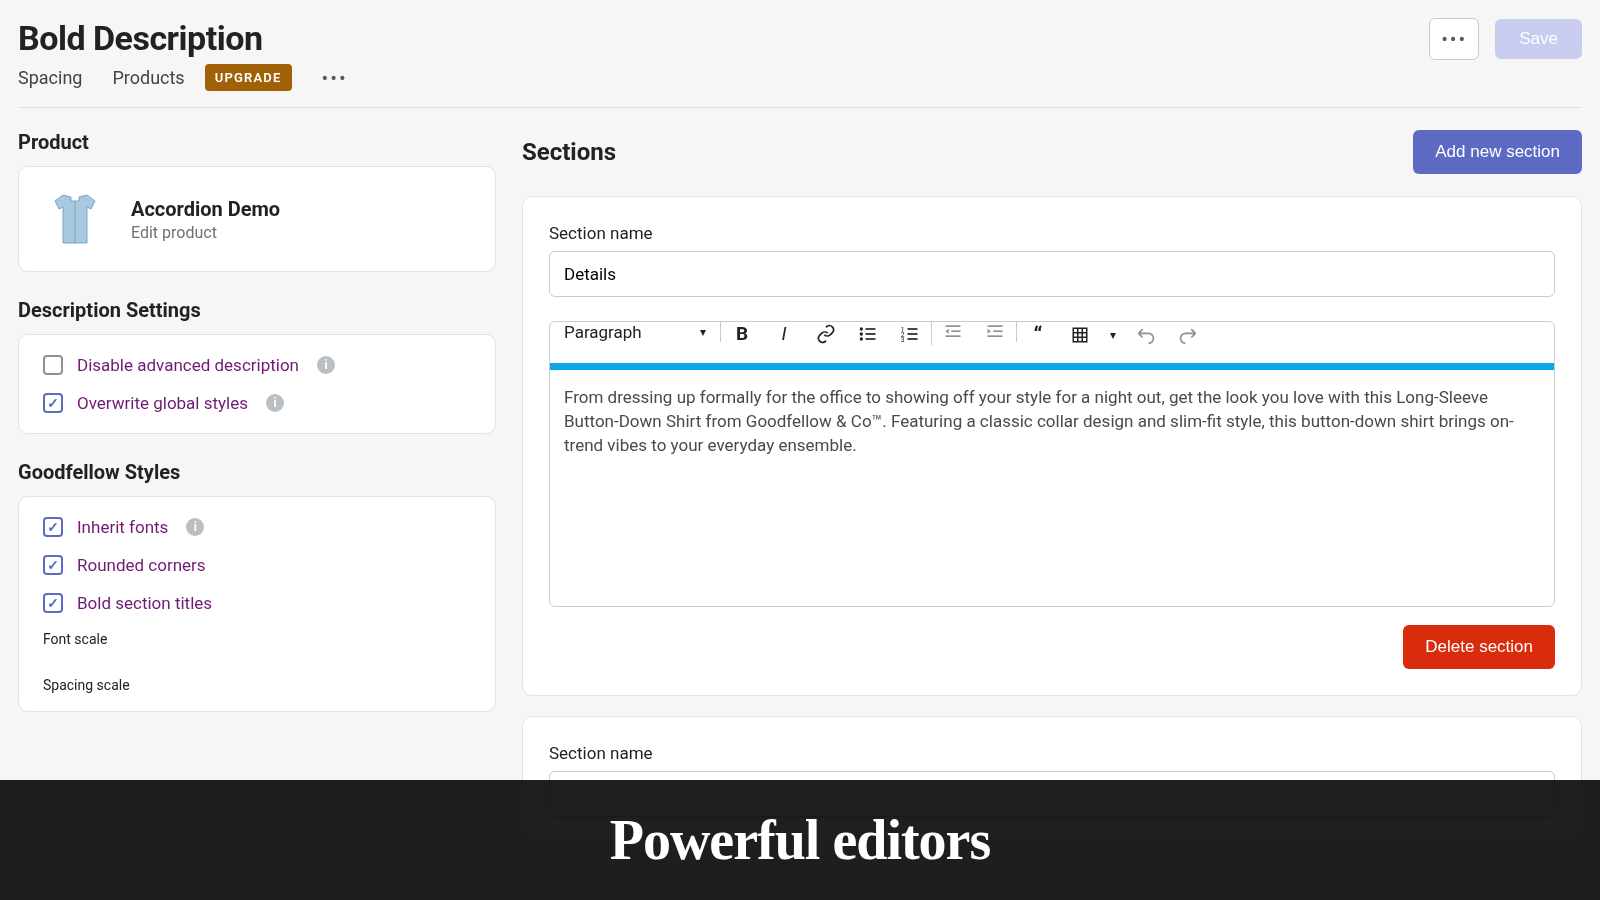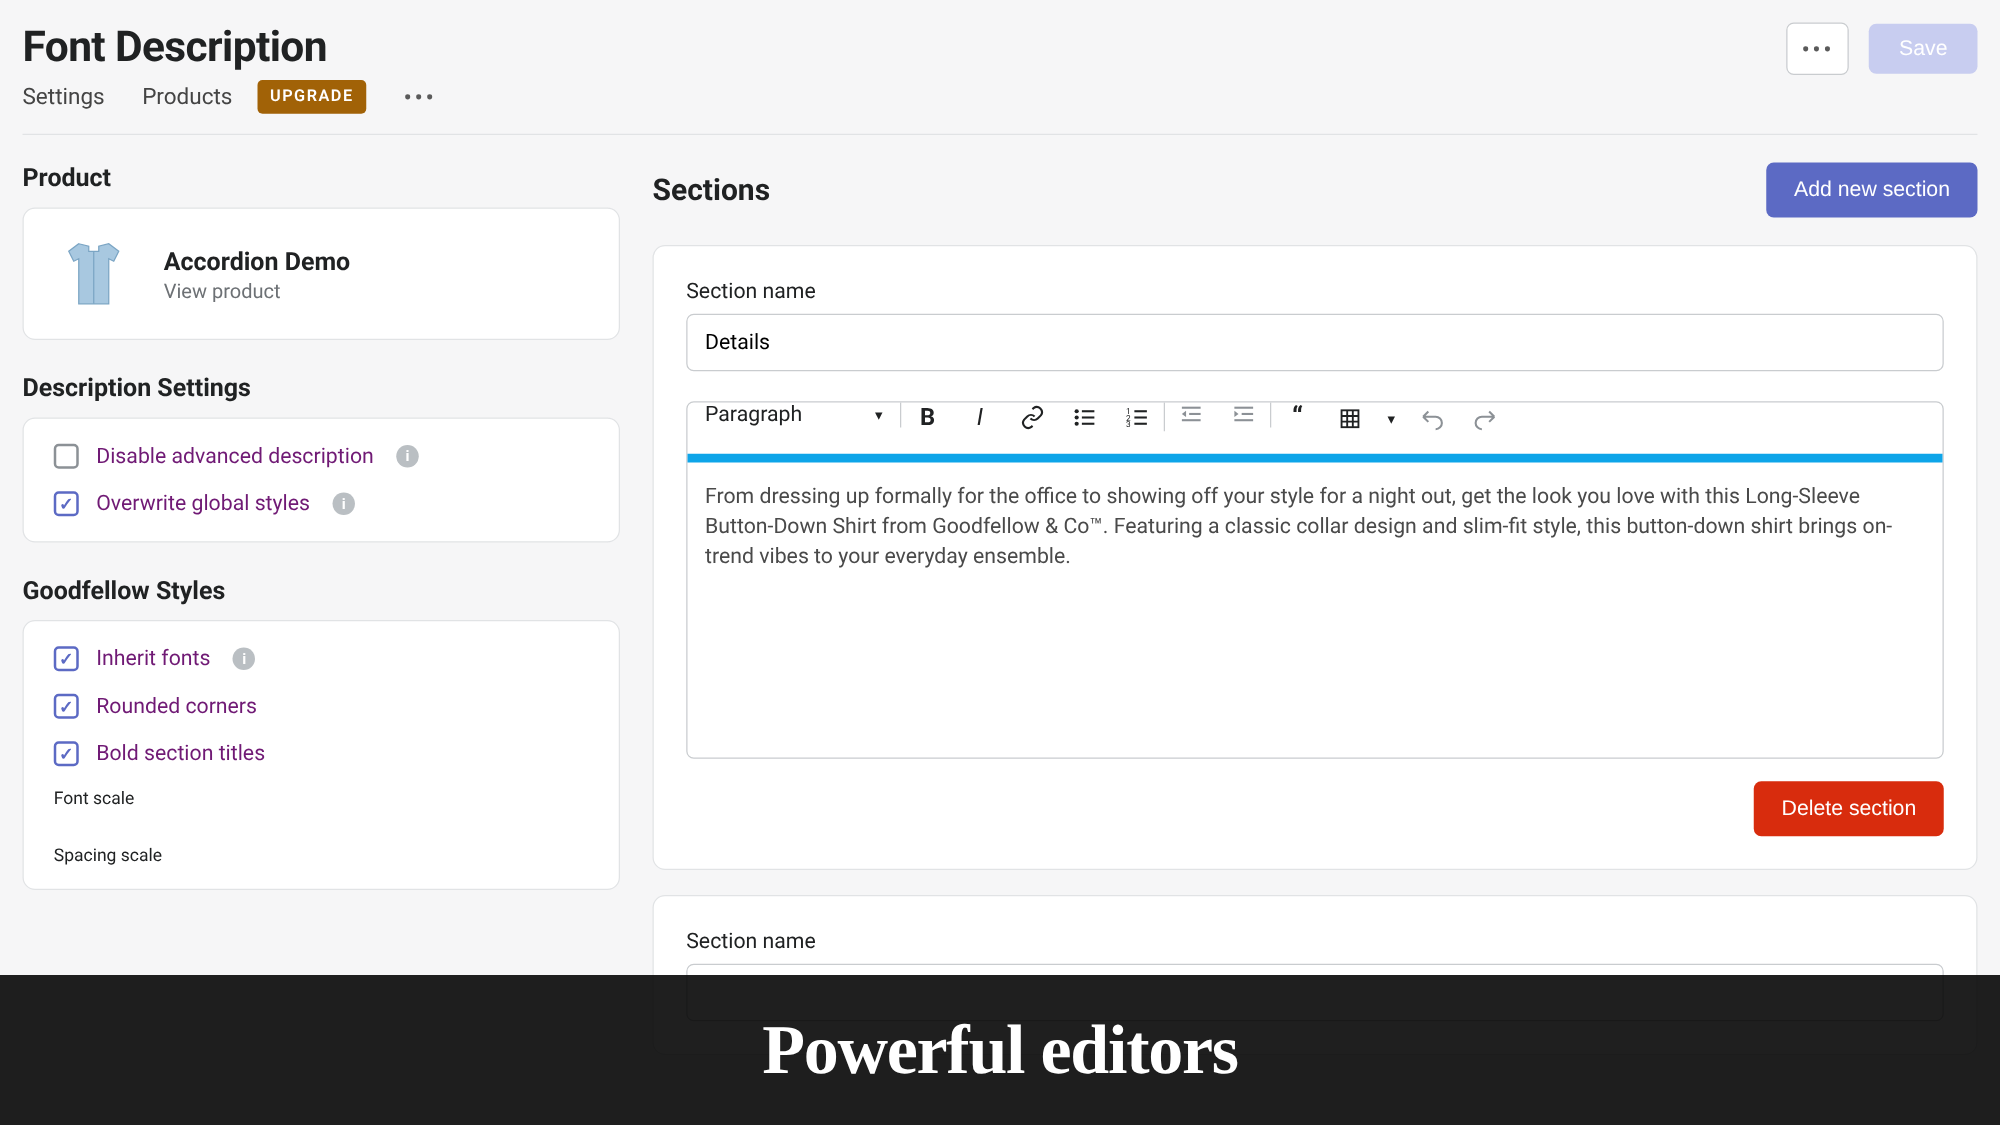--- a/index.html
+++ b/index.html
@@ -54,23 +54,23 @@
 .overlay-text { color: #fff; font-size: 56px; font-weight: 800; letter-spacing: -1px; font-family: Liberation Serif, serif; }
 .chev { font-size: 12px; }
 svg { display: block; }
 </style>
 </head>
 <body>
 
 <div class="page">
   <div class="header">
     <div class="header-left">
-      <h1 class="page-title">Font Description</h1>
+      <h1 class="page-title">Bold Description</h1>
       <div class="header-nav">
-        <span class="nav-link">Settings</span>
+        <span class="nav-link">Spacing</span>
         <span class="nav-link">Products</span>
         <span class="upgrade-badge">UPGRADE</span>
         <span class="dots">•••</span>
       </div>
     </div>
     <div class="header-right">
       <div class="icon-btn">•••</div>
       <button class="save-btn">Save</button>
     </div>
   </div>
@@ -80,21 +80,21 @@
       <div class="section-title">Product</div>
       <div class="card product-card">
         <div class="product-img">
           <svg class="shirt-svg" viewBox="0 0 64 64">
             <path d="M20 8 L28 10 L28 14 L36 14 L36 10 L44 8 L52 14 L48 22 L44 20 L44 56 L20 56 L20 20 L16 22 L12 14 Z" fill="#a8c8e0" stroke="#7ba5c4" stroke-width="1"></path>
             <line x1="32" y1="14" x2="32" y2="56" stroke="#7ba5c4" stroke-width="1"></line>
           </svg>
         </div>
         <div>
           <div class="product-name">Accordion Demo</div>
-          <div class="product-link">View product</div>
+          <div class="product-link">Edit product</div>
         </div>
       </div>
 
       <div class="section-title">Description Settings</div>
       <div class="card">
         <div class="checkbox-row">
           <div class="checkbox"></div>
           <span class="checkbox-label">Disable advanced description</span>
           <span class="info-icon">i</span>
         </div>

